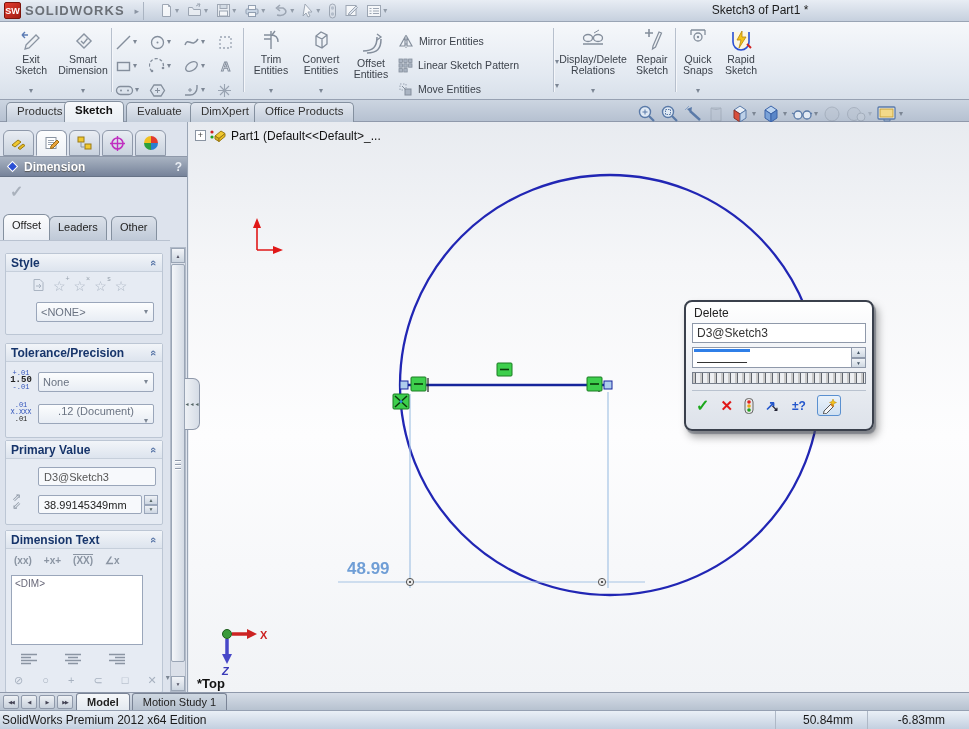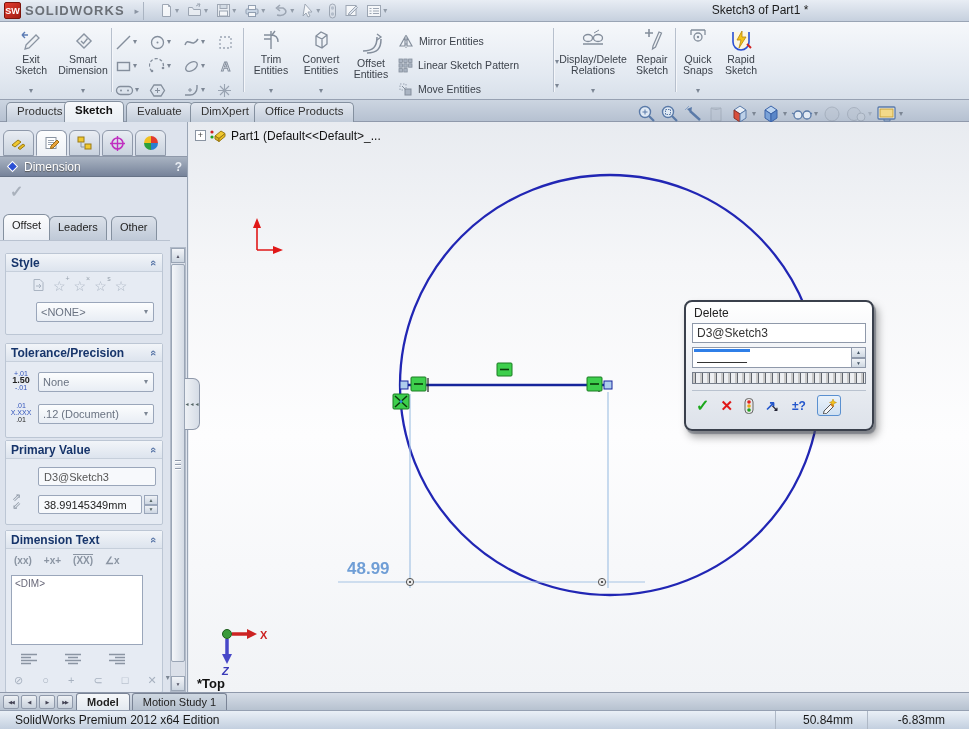--- a/index.html
+++ b/index.html
@@ -49,41 +49,41 @@
   
   .panel { position:absolute; left:0; top:122px; width:188px; height:570px;
     background:#dde3ed; border-right:1px solid #9aa5b5; overflow:hidden; }
   .pmtab { position:absolute; top:8px; width:31px; height:26px; border:1px solid #8f99aa;
     border-radius:6px 6px 0 0; background:linear-gradient(#e9edf3,#c9d2de);
     display:flex; align-items:center; justify-content:center; }
   .pmtab.active { background:linear-gradient(#fdfdfe,#eef1f6); border-bottom-color:#eef1f6; }
   .pmheader { position:absolute; left:0; top:34px; width:188px; height:21px;
     background:linear-gradient(#a9b3c2,#76839a); display:flex; align-items:center; padding:0 6px;
     border-top:1px solid #8f99aa; border-bottom:1px solid #667286;}
-  .pmheader .t { color:#fff; font-weight:normal; font-size:12px; margin-left:5px; text-shadow:0 1px 1px #555; }
+  .pmheader .t { color:#fff; font-weight:bold; font-size:12px; margin-left:5px; text-shadow:0 1px 1px #555; }
   .pmheader .q { margin-left:auto; color:#e9edf3; font-weight:bold; font-size:12px; }
   .okcheck { position:absolute; left:10px; top:60px; font-size:16px; font-weight:bold; color:#a9b1bc; }
   .vtab { position:absolute; top:94px; height:24px; padding:4px 8px 0 8px; font-size:11px;
     background:linear-gradient(#dbe1ea,#bfc9d7); border:1px solid #84909f; border-bottom:none; border-radius:6px 6px 0 0; color:#222;}
   .vtab.active { background:linear-gradient(#fbfcfd,#e9edf4); top:92px; height:26px; }
   .pbody { position:absolute; left:0; top:118px; width:170px; height:452px; border-top:1px solid #b9c2d0; }
   .group { position:absolute; left:5px; width:158px; background:#e6ebf3; border:1px solid #bcc6d4; border-radius:2px; }
   .group-h { height:18px; display:flex; align-items:center; justify-content:space-between; padding:0 5px;
     background:linear-gradient(#f2f5f9,#dde4ee); border-bottom:1px solid #c6cfdb;
     color:#17356b; font-weight:bold; font-size:12px; }
   .chev { color:#5a77a8; font-size:11px; display:inline-block; transform:rotate(90deg); }
   .selectbox { position:absolute; height:20px; background:linear-gradient(#fcfdfe,#e8edf4);
     border:1px solid #9aa6ba; border-radius:2px; display:flex; align-items:center; padding:0 4px; color:#6a7382; }
   .selectbox .dd { margin-left:auto; }
   .field { position:absolute; height:19px; background:#f7f9fc; border:1px solid #9aa6ba; border-radius:2px;
     display:flex; align-items:center; padding:0 5px; color:#555; }
   .spin { position:absolute; width:14px; height:19px; display:flex; flex-direction:column; }
   .spin span { flex:1; background:linear-gradient(#eef1f6,#cdd6e2); border:1px solid #9aa6ba;
     font-size:5px; color:#566; display:flex; align-items:center; justify-content:center; }
-  .tolicon { position:absolute; width:30px; text-align:center; line-height:7px; font-size:7px; color:#3355bb; }
+  .tolicon { position:absolute; width:30px; text-align:center; line-height:7px; font-size:7px; color:#3355bb;font-family:Liberation Mono, monospace; }
   .tolicon b { font-size:9px; color:#222; }
   .stars { position:absolute; left:26px; top:24px; display:flex; gap:8px; color:#aab4c2; font-size:14px; }
   .stars .st { position:relative; }
   .stars .mk { position:absolute; top:-3px; right:-4px; font-size:7px; color:#98a2ae; }
   .dimicons { position:absolute; left:8px; top:24px; display:flex; gap:12px; color:#8a94a2; font-size:10px; font-weight:bold;}
   .dimbox { position:absolute; left:5px; top:44px; width:132px; height:70px; background:#ffffff;
     border:1px solid #9aa6ba; color:#667; padding:2px 3px; font-size:10px; }
   .justrow { position:absolute; left:14px; top:122px; display:flex; gap:26px; }
   .faintrow { position:absolute; left:8px; top:143px; width:150px; color:#a7b1bf; font-size:11px;
     letter-spacing:8px; white-space:nowrap; display:flex; }
@@ -134,21 +134,21 @@
   .nav { width:16px; height:14px; margin:0 1px 1px 1px; background:linear-gradient(#eef1f5,#c8d1dc);
     border:1px solid #8f99aa; border-radius:2px; font-size:5px; color:#445;
     display:flex; align-items:center; justify-content:center; letter-spacing:-1px;}
   .btab { height:17px; padding:2px 10px 0 10px; font-size:11px; color:#222;
     background:linear-gradient(#cfd8e2,#b4bfcd); border:1px solid #7a8496; border-bottom:none; margin-left:2px;
     border-radius:3px 3px 0 0; }
   .btab.active { background:linear-gradient(#f6f8fa,#e3e9f0); font-weight:bold; }
   .statusbar { position:absolute; left:0; top:710px; width:969px; height:19px;
     background:linear-gradient(#eaf0f7,#c3cfdf); border-top:1px solid #95a0b2;
     display:flex; align-items:center; font-size:12px; color:#1a1a1a; }
-  .st-left { padding-left:15px; flex:1; }
+  .st-left { padding-left:2px; flex:1; }
   .st-cell { width:92px; text-align:right; padding-right:14px; border-left:1px solid #aeb8c6; height:100%;
     display:flex; align-items:center; justify-content:flex-end; }
   svg text { font-family:"Liberation Sans", sans-serif; }
 </style>
 </head>
 <body>
 
 <div id="root">
 
   <div class="titlebar">
@@ -607,21 +607,21 @@
         </div>
         <div class="selectbox" style="left:32px;top:28px;width:116px;">
           <span>None</span>
           <span class="dd">▾</span>
         </div>
         <div class="tolicon" style="left:0px;top:58px;">
           <span>.01</span><br>
           <span style="color:#3355bb">X.XXX</span><br>
           <span style="color:#222">.01</span>
         </div>
-        <div class="selectbox" style="left:32px;top:60px;width:116px;">
+        <div class="selectbox" style="left:32px;top:60px;width:116px;flex-direction:column;">
           <span>.12 (Document)</span>
           <span class="dd">▾</span>
         </div>
       </div>
 
       <div class="group" style="top:199px;height:85px;">
         <div class="group-h">
           <span>Primary Value</span>
           <span class="chev">«</span>
         </div>

